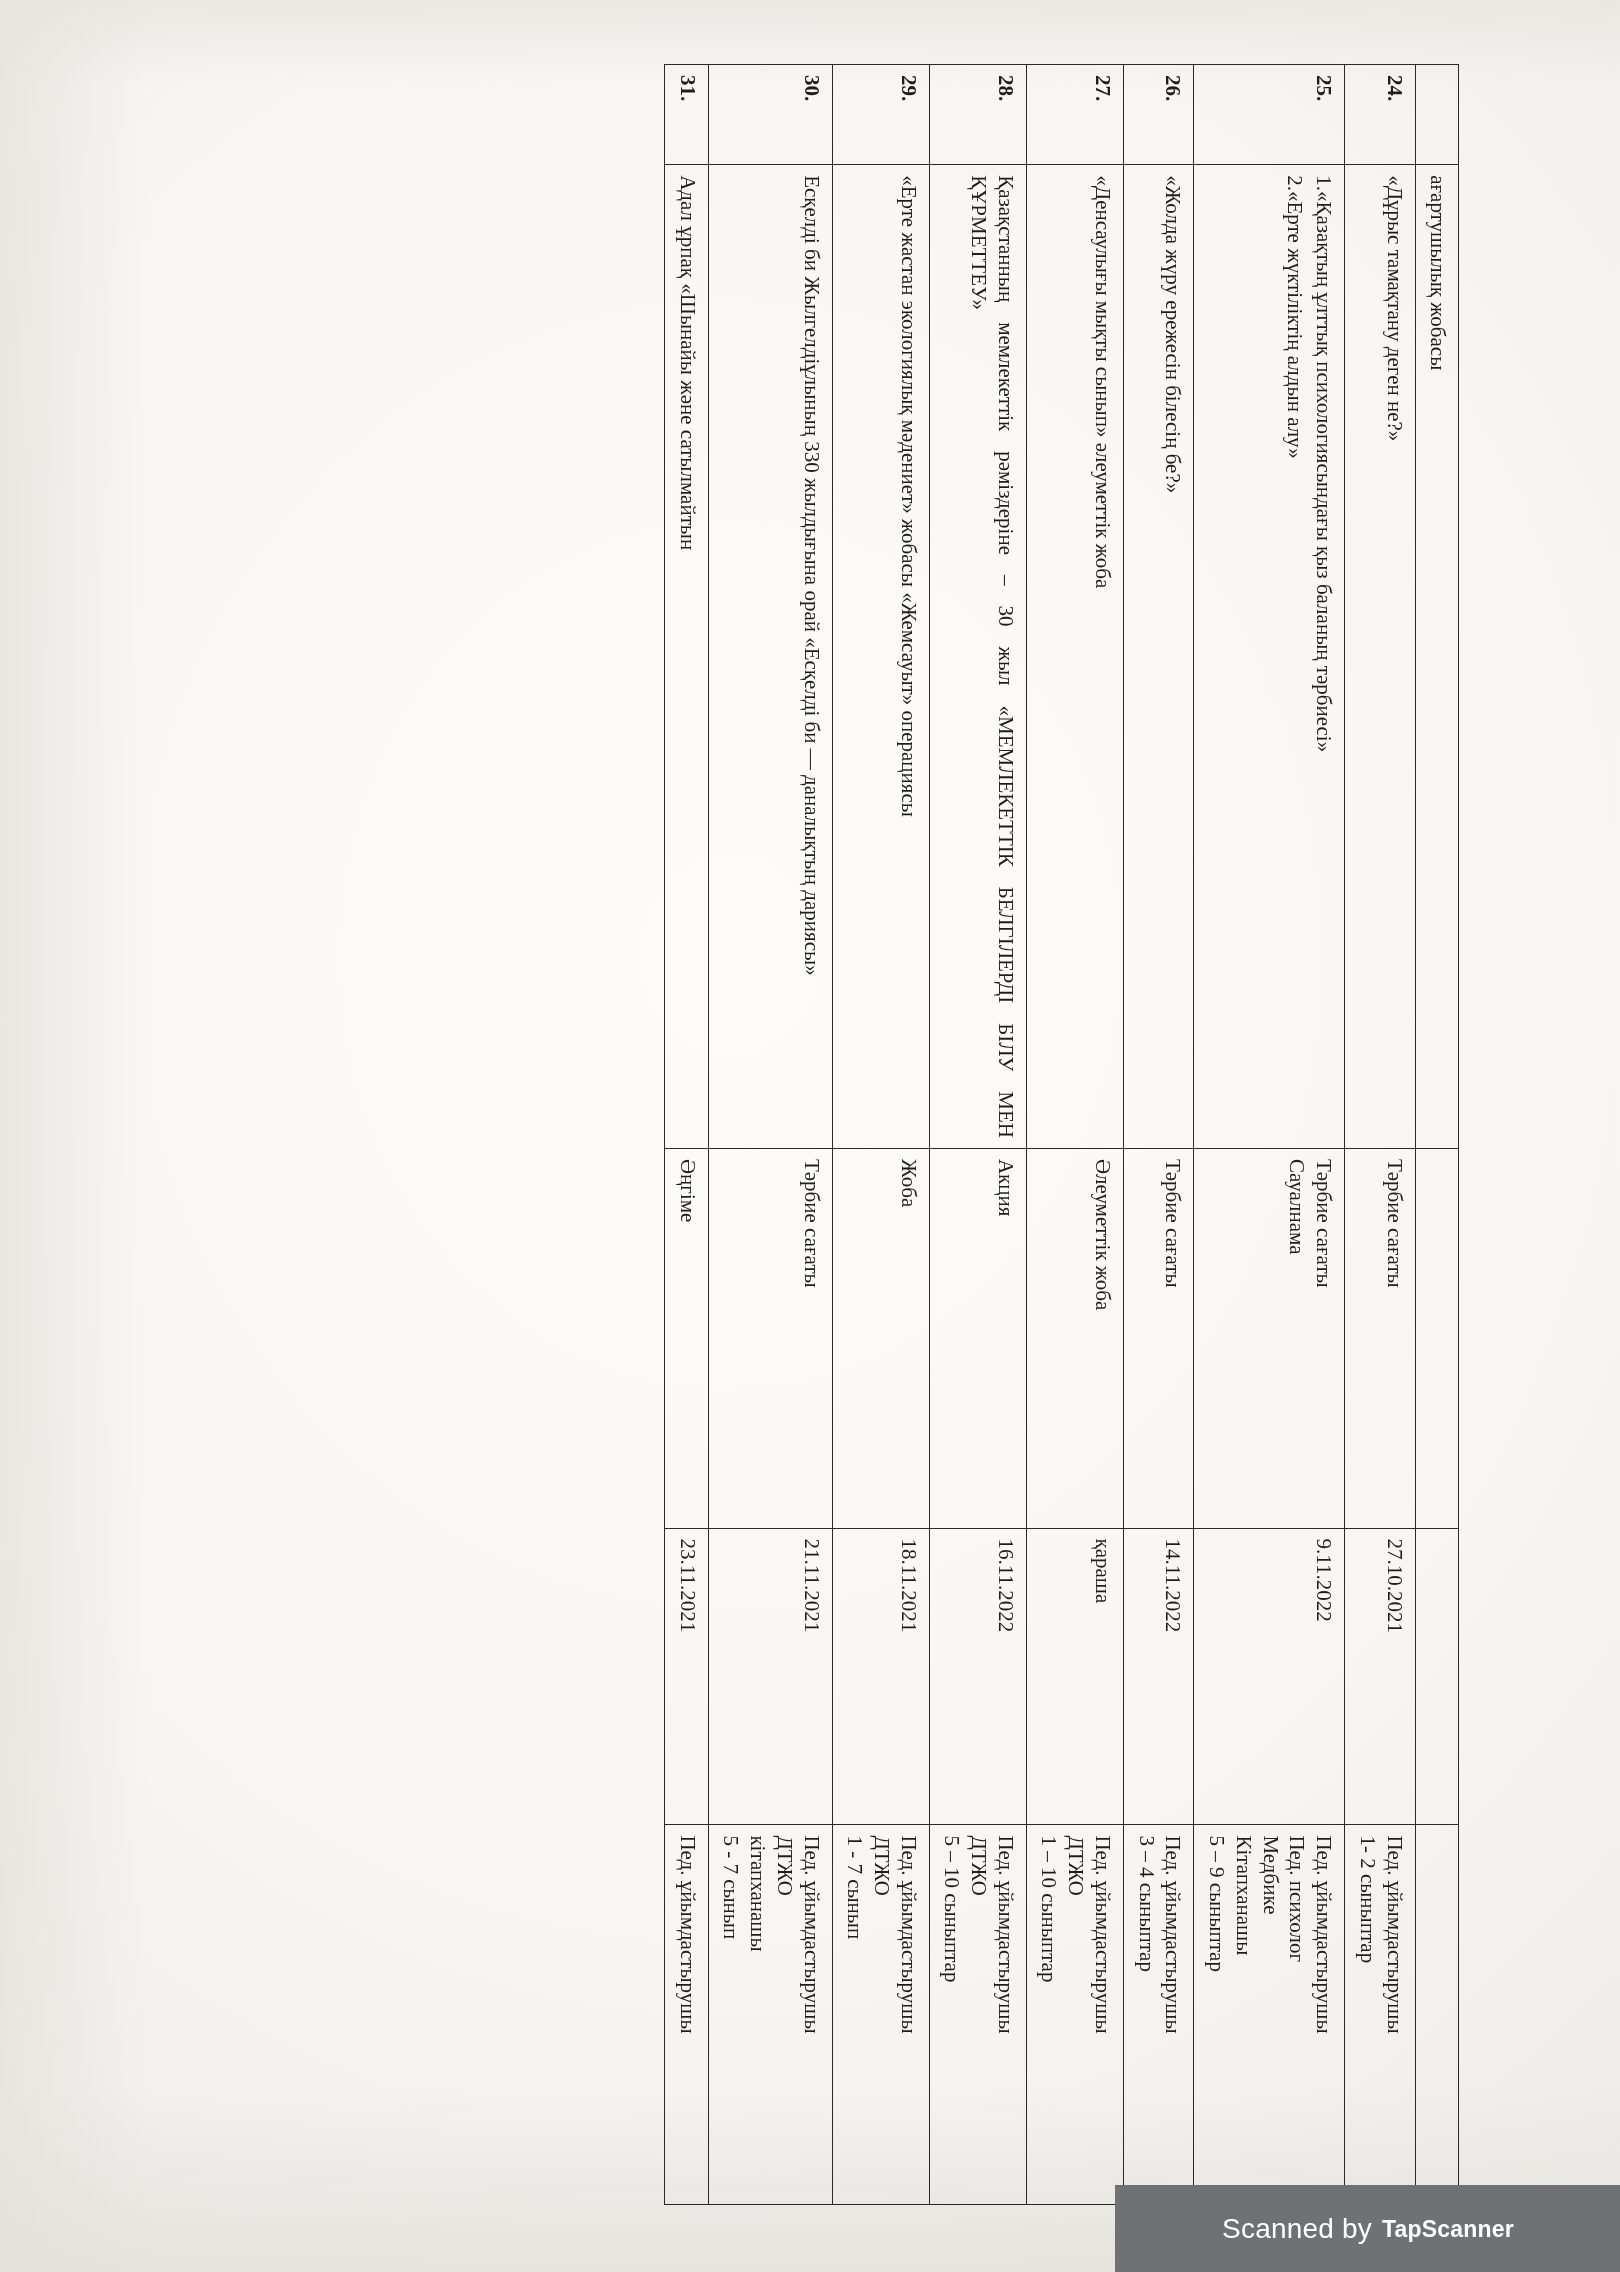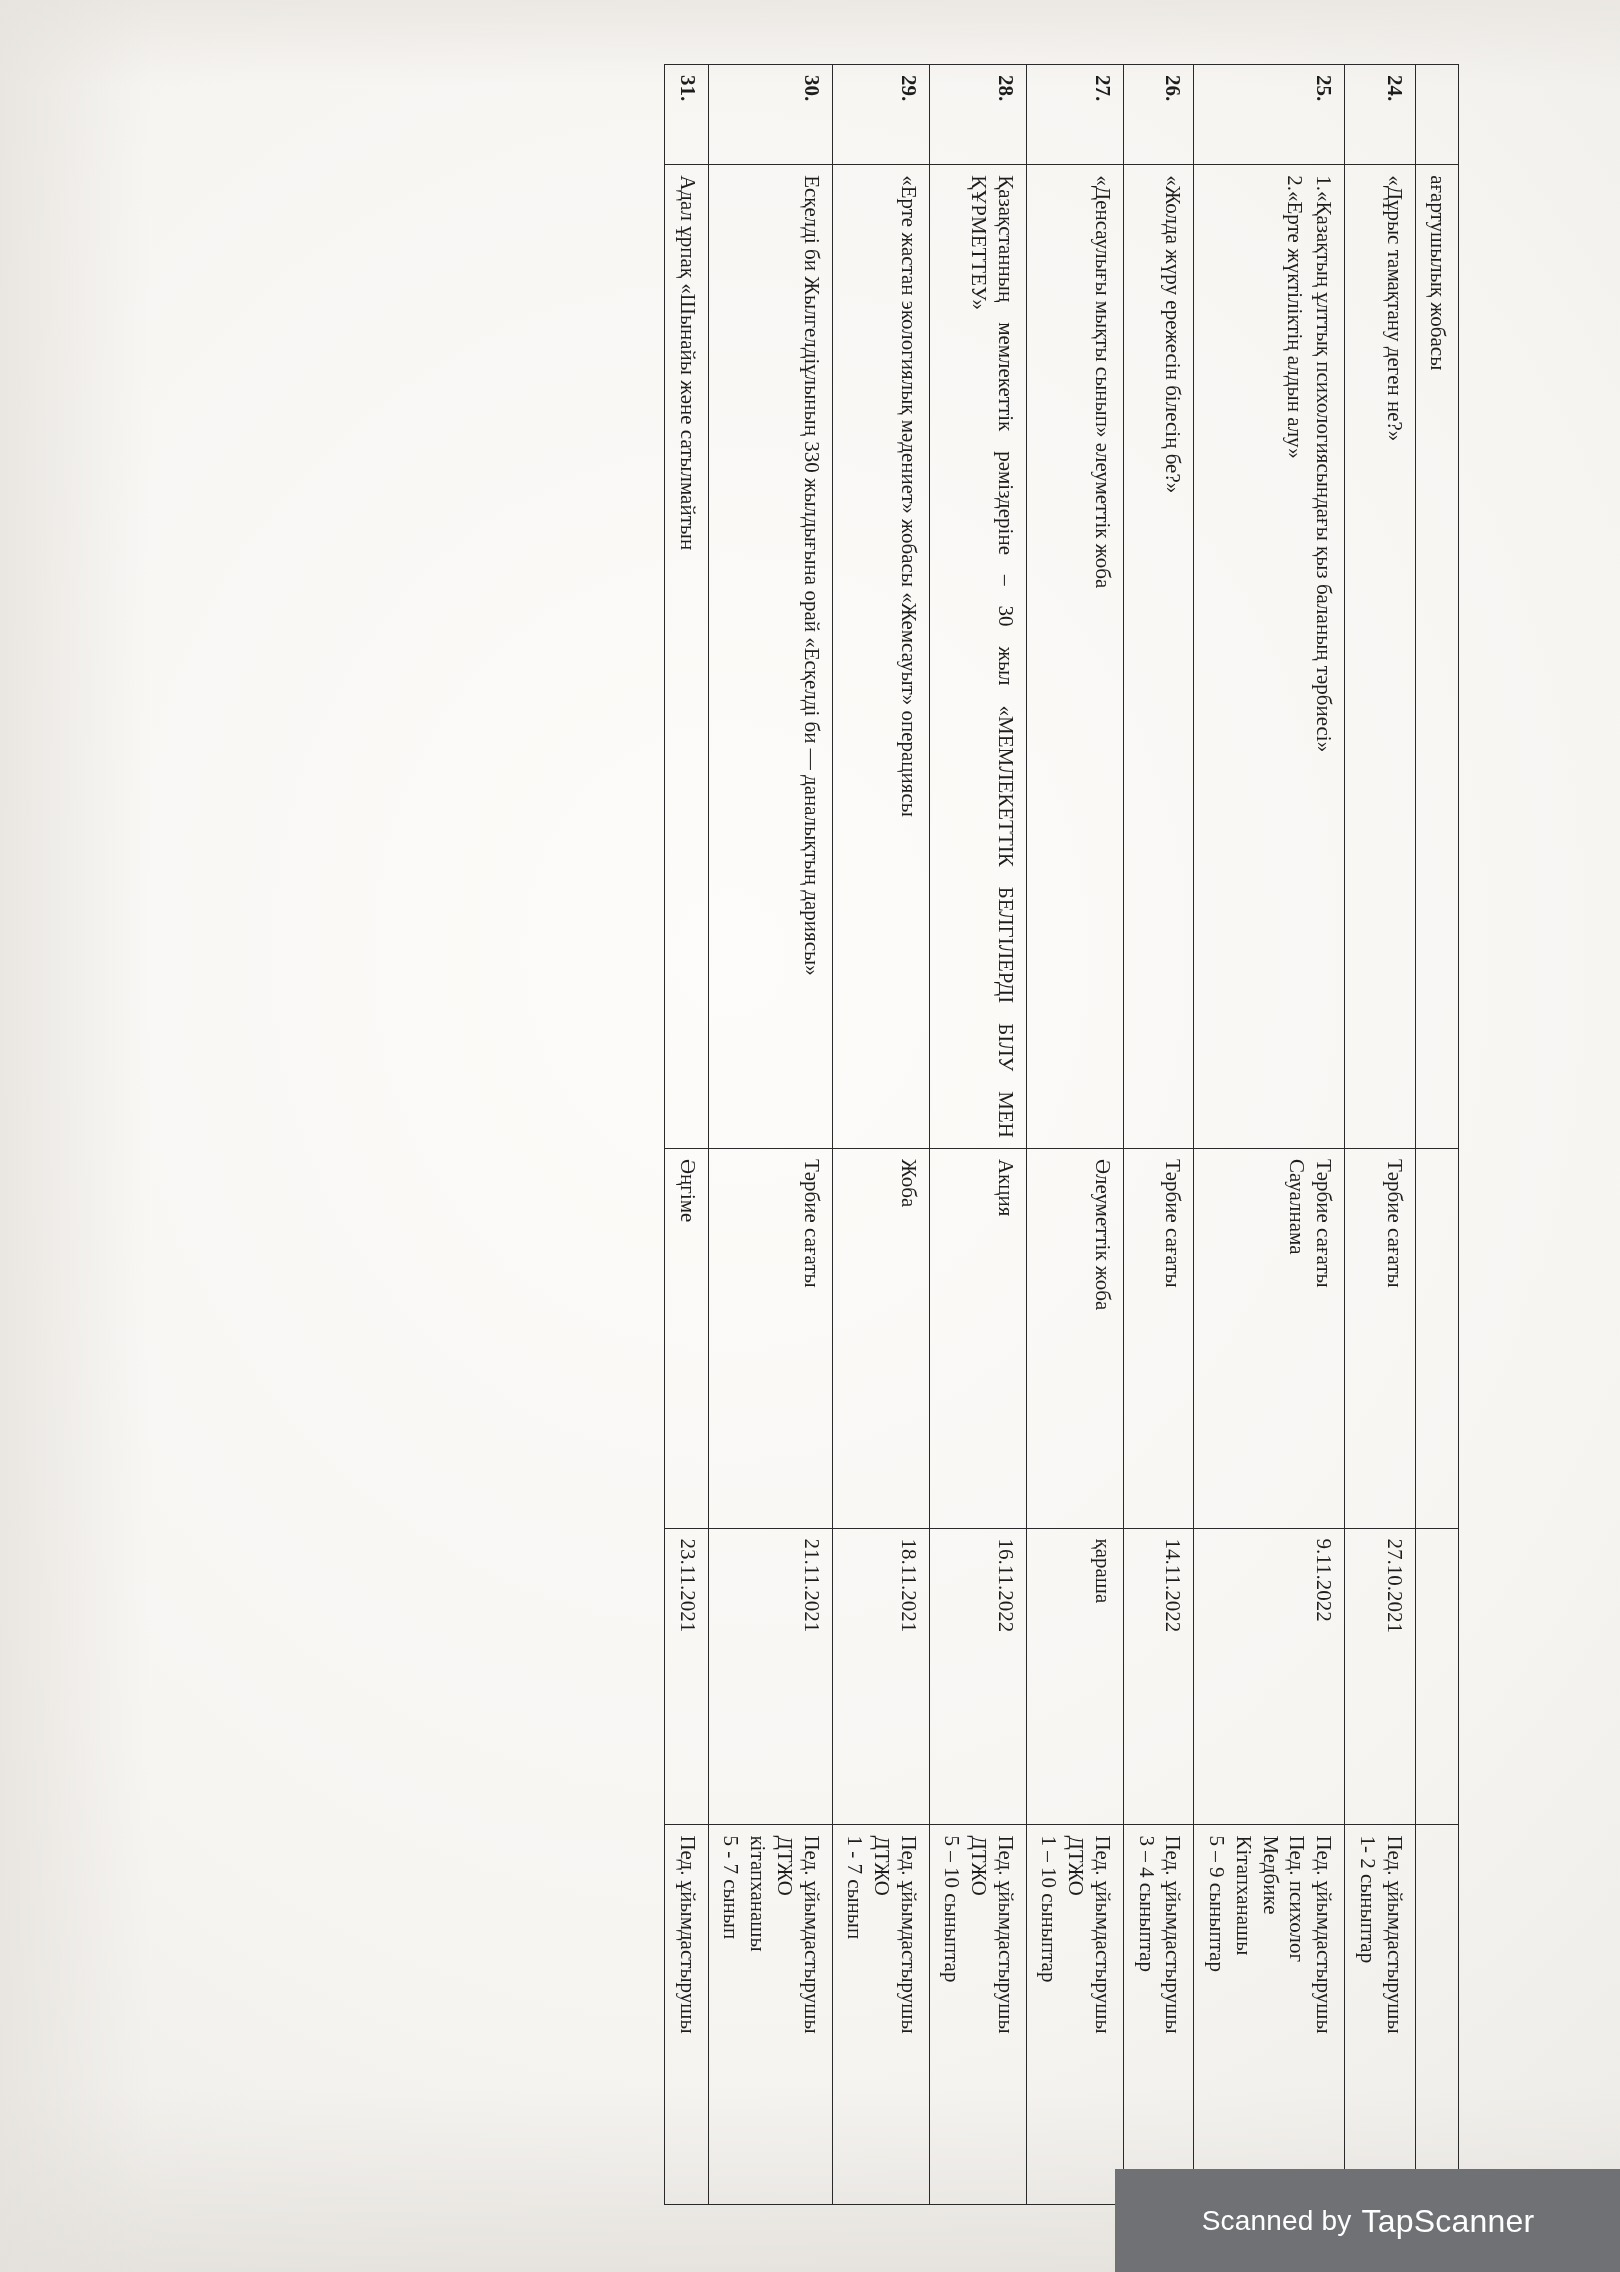--- a/index.html
+++ b/index.html
@@ -85,32 +85,32 @@
 
   
   .cont { font-size: 21px; }
 
   
   .scan-bar {
     position: absolute;
     right: 0;
     bottom: 0;
     width: 506px;
-    height: 104px;
+    height: 88px;
     background: #6f7174;
     display: flex;
     align-items: center;
     justify-content: center;
     gap: 10px;
     color: #ffffff;
     font-family: "Liberation Sans", sans-serif;
     letter-spacing: 0.2px;
   }
   .scan-bar .scan-plain { font-size: 28px; font-weight: 400; }
-  .scan-bar .scan-bold  { font-size: 32px; font-weight: 400; }
+  .scan-bar .scan-bold  { font-size: 23px; font-weight: 700; }
 </style>
 </head>
 <body>
 
 <div class="page">
   <div class="paper-shade-top"></div>
   <div class="paper-shade-left"></div>
   <div class="paper-shade-bottom"></div>
 
   <div class="table-wrap">

